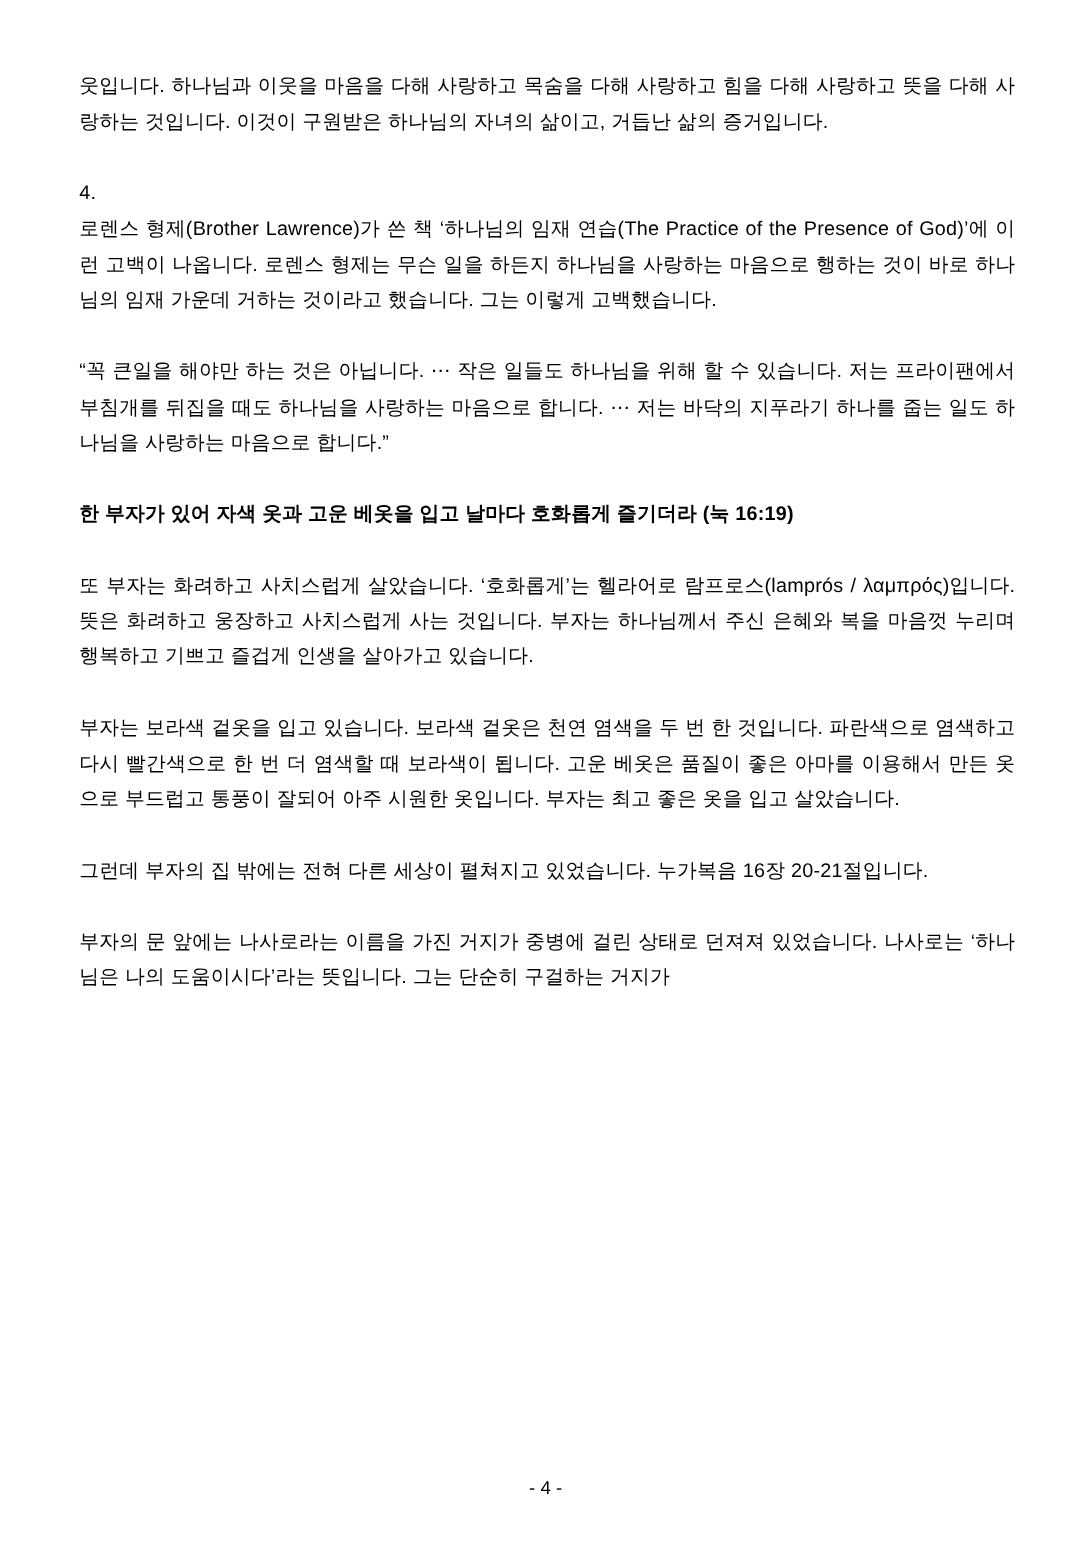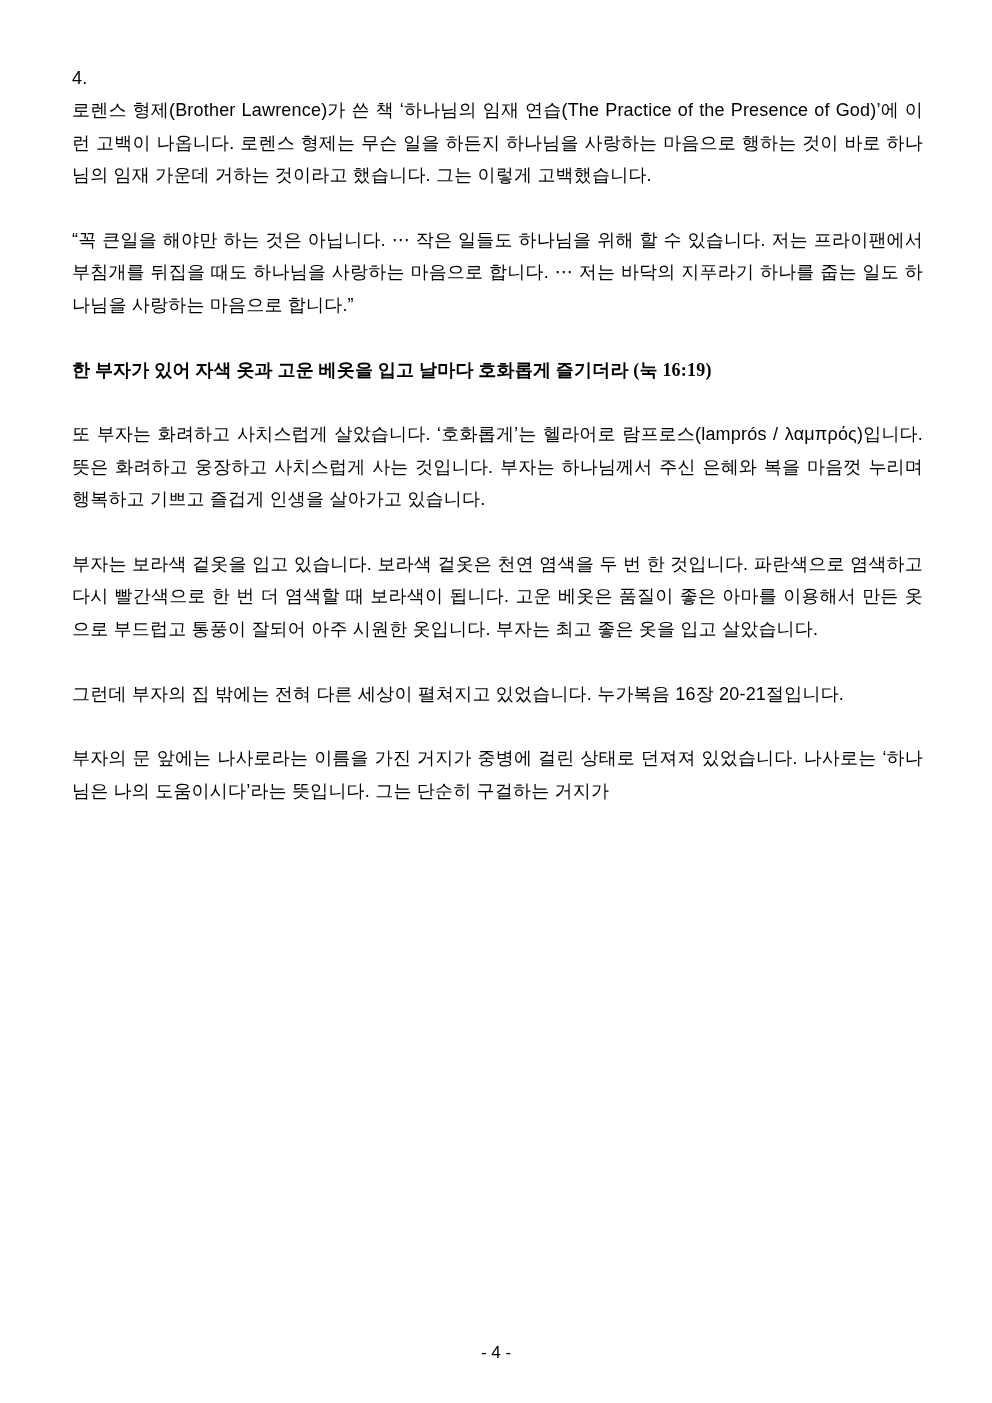--- a/index.html
+++ b/index.html
@@ -28,37 +28,37 @@
   }
   .doc p {
     margin: 0 0 32.4px 0;
     padding: 0;
   }
   .doc p.no-gap {
     margin-bottom: 0;
   }
   .doc p.verse {
     font-weight: 700;
-    font-family: Liberation Serif, serif;
   }
   .footer {
     position: absolute;
     top: 1341px;
     left: 0;
     width: 100%;
     text-align: center;
     font-size: 17px;
     line-height: 24px;
   }
 </style>
 </head>
 <body>
 
 <div class="page">
   <div class="doc">
+    <p>웃입니다. 하나님과 이웃을 마음을 다해 사랑하고 목숨을 다해 사랑하고 힘을 다해 사랑하고 뜻을 다해 사랑하는 것입니다. 이것이 구원받은 하나님의 자녀의 삶이고, 거듭난 삶의 증거입니다.</p>
     <p class="no-gap">4.</p>
     <p>로렌스 형제(Brother Lawrence)가 쓴 책 ‘하나님의 임재 연습(The Practice of the Presence of God)’에 이런 고백이 나옵니다. 로렌스 형제는 무슨 일을 하든지 하나님을 사랑하는 마음으로 행하는 것이 바로 하나님의 임재 가운데 거하는 것이라고 했습니다. 그는 이렇게 고백했습니다.</p>
     <p>“꼭 큰일을 해야만 하는 것은 아닙니다. ⋯ 작은 일들도 하나님을 위해 할 수 있습니다. 저는 프라이팬에서 부침개를 뒤집을 때도 하나님을 사랑하는 마음으로 합니다. ⋯ 저는 바닥의 지푸라기 하나를 줍는 일도 하나님을 사랑하는 마음으로 합니다.”</p>
     <p class="verse">한 부자가 있어 자색 옷과 고운 베옷을 입고 날마다 호화롭게 즐기더라 (눅 16:19)</p>
     <p>또 부자는 화려하고 사치스럽게 살았습니다. ‘호화롭게’는 헬라어로 람프로스(lamprós / λαμπρός)입니다. 뜻은 화려하고 웅장하고 사치스럽게 사는 것입니다. 부자는 하나님께서 주신 은혜와 복을 마음껏 누리며 행복하고 기쁘고 즐겁게 인생을 살아가고 있습니다.</p>
     <p>부자는 보라색 겉옷을 입고 있습니다. 보라색 겉옷은 천연 염색을 두 번 한 것입니다. 파란색으로 염색하고 다시 빨간색으로 한 번 더 염색할 때 보라색이 됩니다. 고운 베옷은 품질이 좋은 아마를 이용해서 만든 옷으로 부드럽고 통풍이 잘되어 아주 시원한 옷입니다. 부자는 최고 좋은 옷을 입고 살았습니다.</p>
     <p>그런데 부자의 집 밖에는 전혀 다른 세상이 펼쳐지고 있었습니다. 누가복음 16장 20-21절입니다.</p>
     <p>부자의 문 앞에는 나사로라는 이름을 가진 거지가 중병에 걸린 상태로 던져져 있었습니다. 나사로는 ‘하나님은 나의 도움이시다’라는 뜻입니다. 그는 단순히 구걸하는 거지가</p>
   </div>
   <div class="footer">- 4 -</div>

